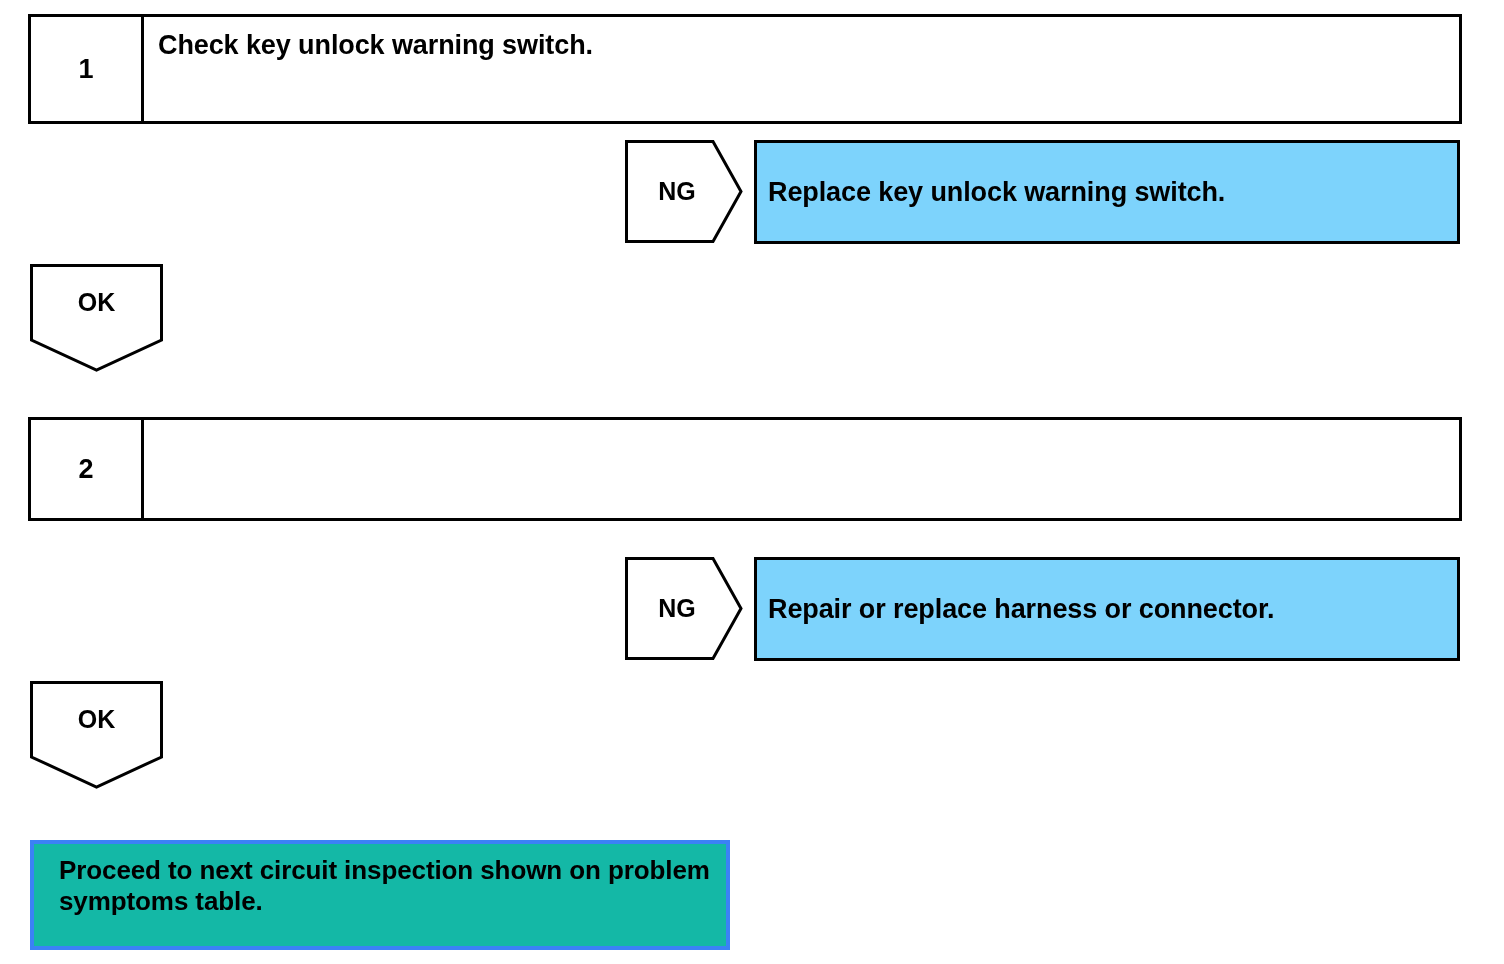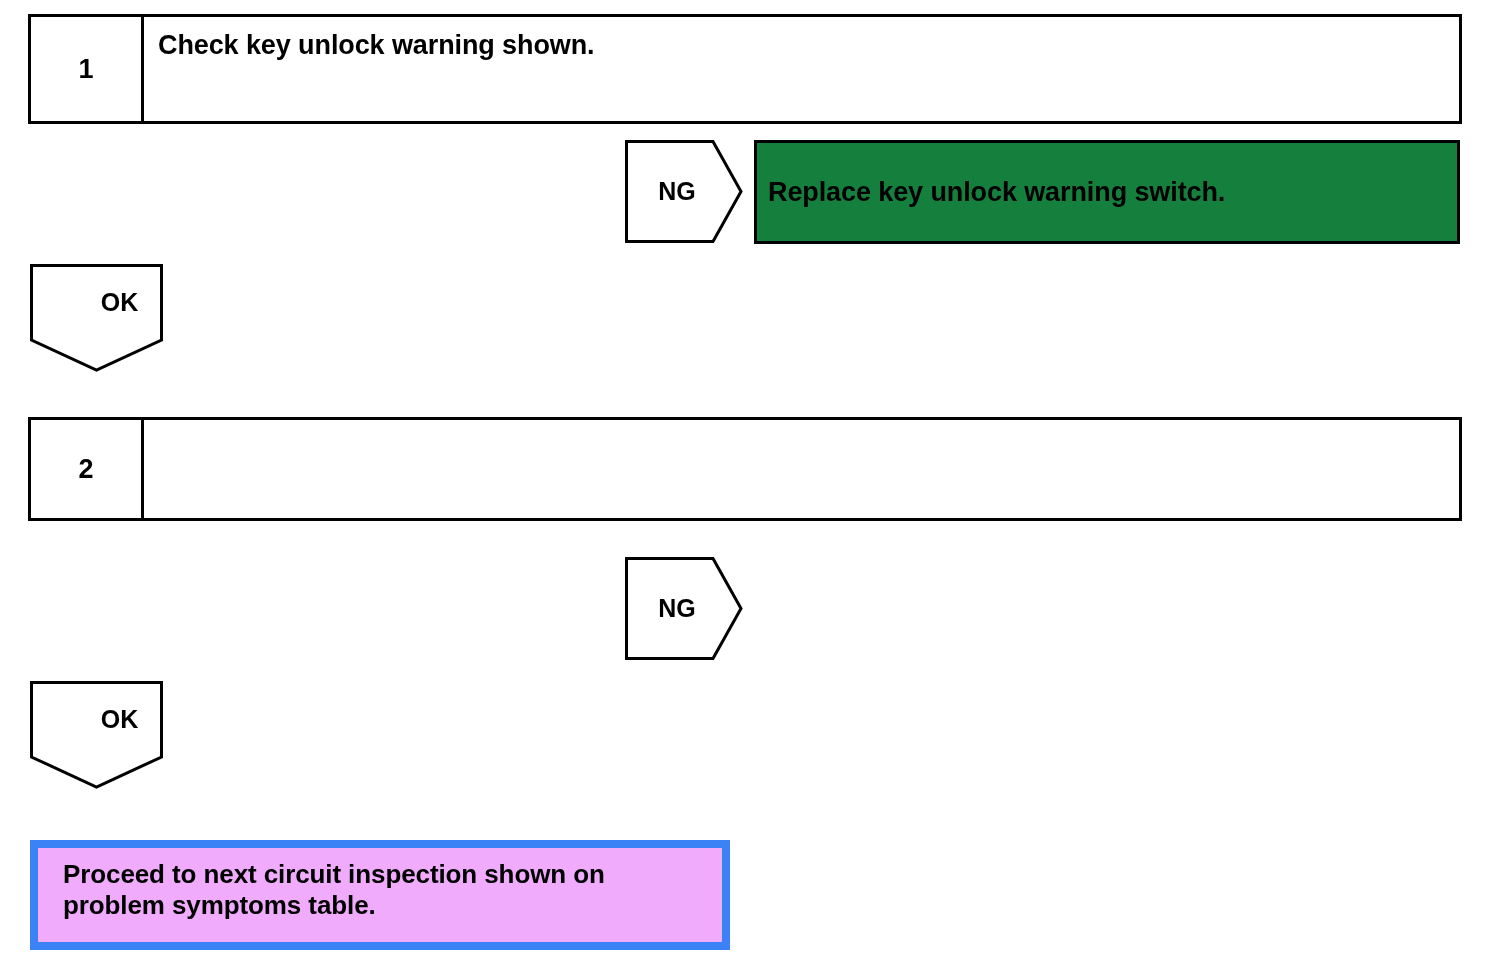--- a/index.html
+++ b/index.html
@@ -47,38 +47,38 @@
     font-weight: bold;
     line-height: 1.12;
     letter-spacing: -0.1px;
   }
 
   
   .result-box {
     position: absolute;
     box-sizing: border-box;
     border: 3px solid #000000;
-    background: #15803d;
+    background: #7dd3fc;
     display: flex;
     align-items: center;
   }
   .result-text {
     padding: 0 10px 0 11px;
     font-size: 27px;
     font-weight: bold;
     line-height: 1.12;
     letter-spacing: -0.1px;
   }
 
   
   .terminal-box {
     position: absolute;
     box-sizing: border-box;
-    border: 8px solid #3b82f6;
-    background: #f0abfc;
+    border: 4px solid #3b82f6;
+    background: #14b8a6;
   }
   .terminal-text {
     padding: 11px 10px 0 25px;
     font-size: 26px;
     font-weight: bold;
     line-height: 1.18;
     letter-spacing: -0.1px;
   }
 
   
@@ -108,31 +108,30 @@
     justify-content: center;
   }
   .pent-ok .pent-label {
     left: 0;
     top: 0;
     width: 133px;
     height: 76px;
     display: flex;
     align-items: center;
     justify-content: center;
-    margin-left: 23px;
   }
 </style>
 </head>
 <body>
 
 <div id="canvas">
 
   <div class="step-box" style="left:28px; top:14px; width:1434px; height:110px;">
     <div class="step-num">1</div>
-    <div class="step-text">Check key unlock warning shown.</div>
+    <div class="step-text">Check key unlock warning switch.</div>
   </div>
 
   <div class="pent pent-ng" style="left:625px; top:140px; width:118px; height:103px;">
     <svg width="118" height="103" viewBox="0 0 118 103">
       <polygon points="1.5,1.5 88,1.5 116,51.5 88,101.5 1.5,101.5" fill="#ffffff" stroke="#000000" stroke-width="3" stroke-linejoin="miter"></polygon>
     </svg>
     <div class="pent-label">NG</div>
   </div>
 
   <div class="result-box" style="left:754px; top:140px; width:706px; height:104px;">
@@ -150,20 +149,23 @@
     <div class="step-num">2</div>
   </div>
 
   <div class="pent pent-ng" style="left:625px; top:557px; width:118px; height:103px;">
     <svg width="118" height="103" viewBox="0 0 118 103">
       <polygon points="1.5,1.5 88,1.5 116,51.5 88,101.5 1.5,101.5" fill="#ffffff" stroke="#000000" stroke-width="3" stroke-linejoin="miter"></polygon>
     </svg>
     <div class="pent-label">NG</div>
   </div>
 
+  <div class="result-box" style="left:754px; top:557px; width:706px; height:104px;">
+    <div class="result-text">Repair or replace harness or connector.</div>
+  </div>
 
   <div class="pent pent-ok" style="left:30px; top:681px; width:133px; height:108px;">
     <svg width="133" height="108" viewBox="0 0 133 108">
       <polygon points="1.5,1.5 131.5,1.5 131.5,76 66.5,106 1.5,76" fill="#ffffff" stroke="#000000" stroke-width="3" stroke-linejoin="miter"></polygon>
     </svg>
     <div class="pent-label">OK</div>
   </div>
 
   <div class="terminal-box" style="left:30px; top:840px; width:700px; height:110px;">
     <div class="terminal-text">Proceed to next circuit inspection shown on problem symptoms table.</div>

